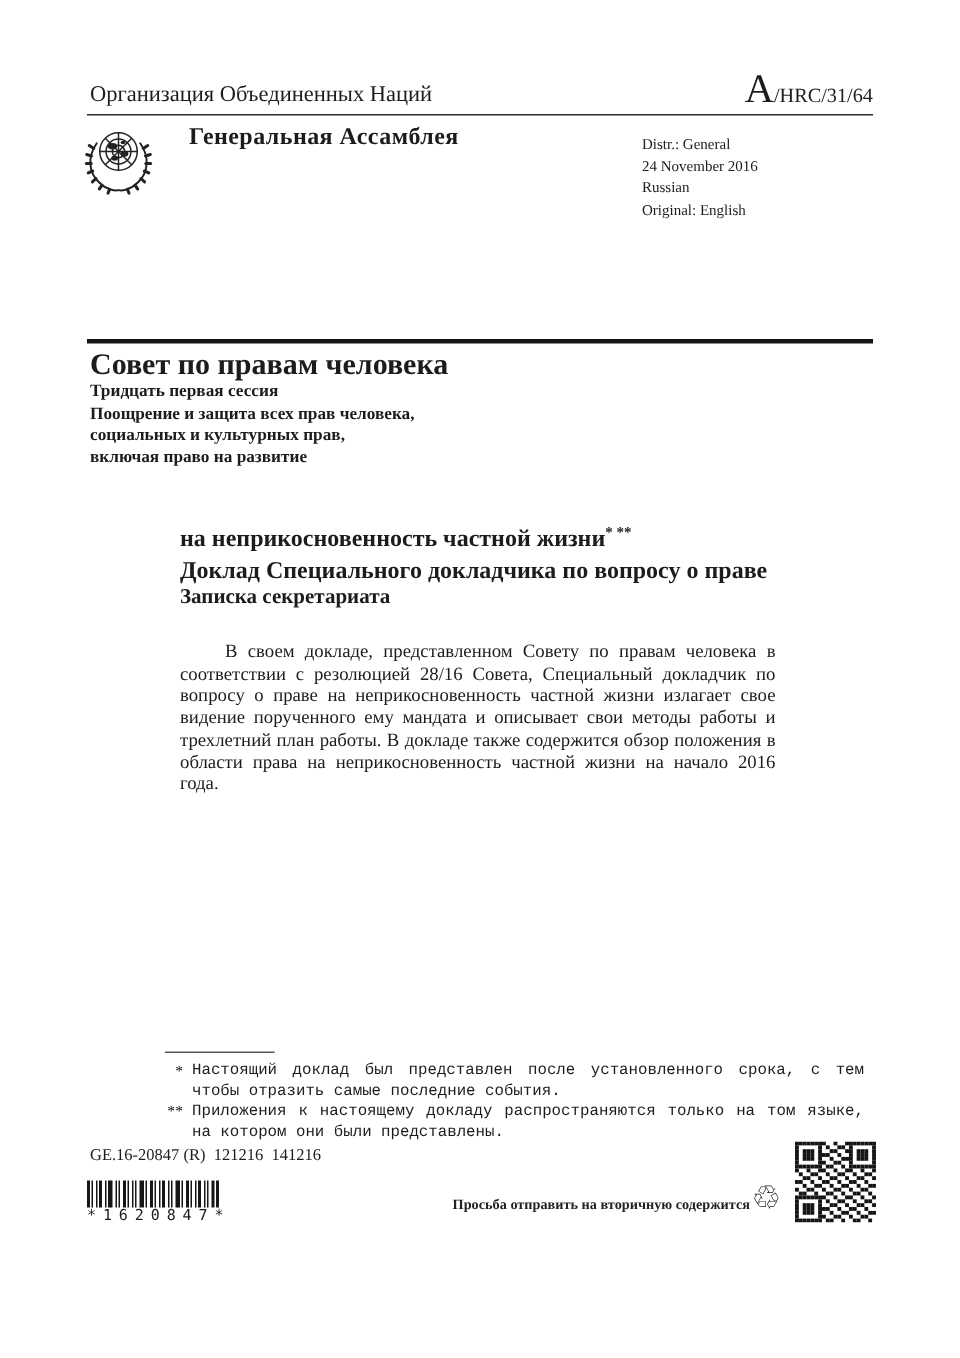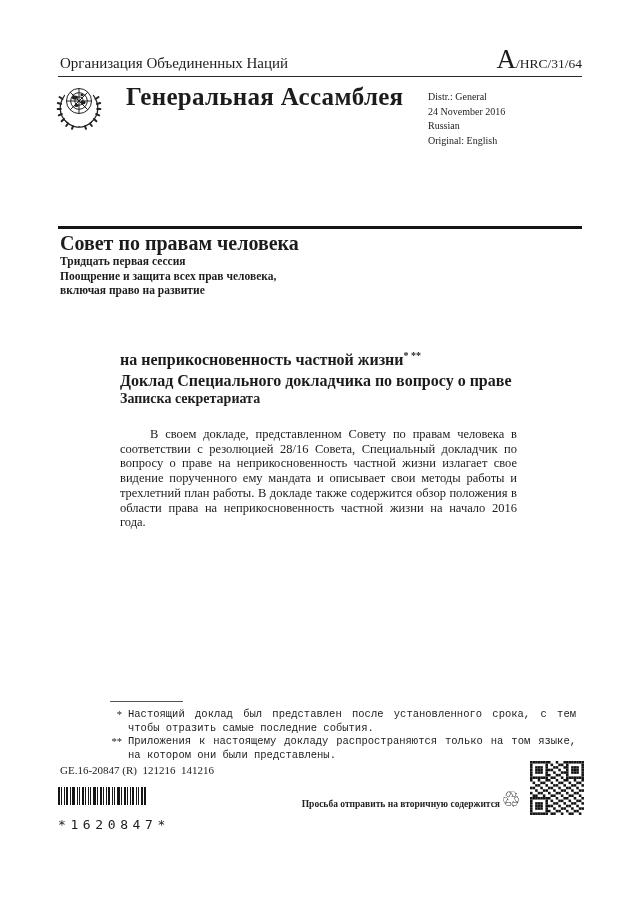--- a/index.html
+++ b/index.html
@@ -13,21 +13,21 @@
     overflow:hidden;
   }
   .abs{position:absolute;}
   
   .org-name{left:60px;top:55px;font-size:15px;}
   .doc-symbol{top:46px;right:58px;display:flex;align-items:baseline;}
   .doc-symbol .big{font-size:27px;line-height:27px;}
   .doc-symbol .rest{font-size:13.5px;}
   .rule-thin{left:58px;top:76px;width:524px;height:1px;background:#2a2a2a;}
   .emblem{left:56px;top:82px;width:46px;height:52px;}
-  .assembly-title{left:126px;top:83px;font-size:25px;font-weight:bold;letter-spacing:.3px;}
+  .assembly-title{left:126px;top:83px;font-size:16px;font-weight:bold;letter-spacing:.3px;}
   .distr-block{left:428px;top:90px;font-size:10px;line-height:14.5px;}
   .rule-thick{left:58px;top:226px;width:524px;height:3px;background:#151515;}
   
   .section-block{left:60px;top:234px;font-size:11.5px;line-height:14.5px;}
   .council{font-size:20px;font-weight:bold;line-height:19px;margin-bottom:1px;}
   .b{font-weight:bold;}
   
   .report-title{left:120px;top:346px;width:400px;font-size:16px;font-weight:bold;line-height:20.5px;}
   .report-title sup{font-size:10px;}
   .report-subtitle{left:120px;top:391px;font-size:14px;font-weight:bold;}
@@ -36,21 +36,21 @@
   .fn-rule{left:110px;top:701px;width:73px;height:1px;background:#555;}
   .footnotes{left:104px;top:708px;width:472px;font-size:10.5px;line-height:13.5px;}
   .footnote{display:flex;}
   .fn-marker{width:18px;text-align:right;flex:none;}
   .fn-text{margin-left:6px;text-align:justify;flex:1;font-family:Liberation Mono, monospace;}
   
   .ge-number{left:60px;top:764px;font-size:11px;white-space:pre;}
   .barcode{left:58px;top:787px;width:93px;}
   .barcode-bars{height:18px;font-size:0;white-space:nowrap;}
   .barcode-bars span{display:inline-block;height:100%;background:#161616;vertical-align:top;}
-  .barcode-num{font-family:"DejaVu Sans Mono", monospace;font-size:13px;letter-spacing:4.6px;text-align:center;margin-top:12px;white-space:nowrap;}
+  .barcode-num{font-family:"DejaVu Sans Mono", monospace;font-size:10px;letter-spacing:4.6px;text-align:center;margin-top:0px;white-space:nowrap;}
   .recycle-note{top:799px;right:140px;font-size:9.5px;font-weight:bold;color:#222;}
   .recycle-icon{left:501px;top:789px;font-size:22px;line-height:22px;font-family:"DejaVu Sans", sans-serif;color:#222;}
   .qr-code{left:530px;top:761px;width:54px;height:54px;}
 </style>
 </head>
 <body>
 
 <div class="page">
 
   <div class="abs org-name">Организация Объединенных Наций</div>
@@ -108,20 +108,21 @@
     <div>Russian</div>
     <div>Original:  English</div>
   </div>
 
   <div class="abs rule-thick"></div>
 
   <div class="abs section-block">
     <div class="council">Совет по правам человека</div>
     <div class="b">Тридцать первая сессия</div>
     <div class="b">Поощрение и защита всех прав человека,</div>
+    <div class="b">социальных и культурных прав,</div>
     <div class="b">включая право на развитие</div>
   </div>
 
   <div class="abs report-title">
     <div><span>на неприкосновенность частной жизни</span><sup>* **</sup></div>
     <div>Доклад Специального докладчика по вопросу о праве</div>
   </div>
   <div class="abs report-subtitle">Записка секретариата</div>
   <div class="abs summary">В своем докладе, представленном Совету по правам человека в соответствии с резолюцией 28/16 Совета, Специальный докладчик по вопросу о праве на неприкосновенность частной жизни излагает свое видение порученного ему мандата и описывает свои методы работы и трехлетний план работы. В докладе также содержится обзор положения в области права на неприкосновенность частной жизни на начало 2016 года.</div>
 

